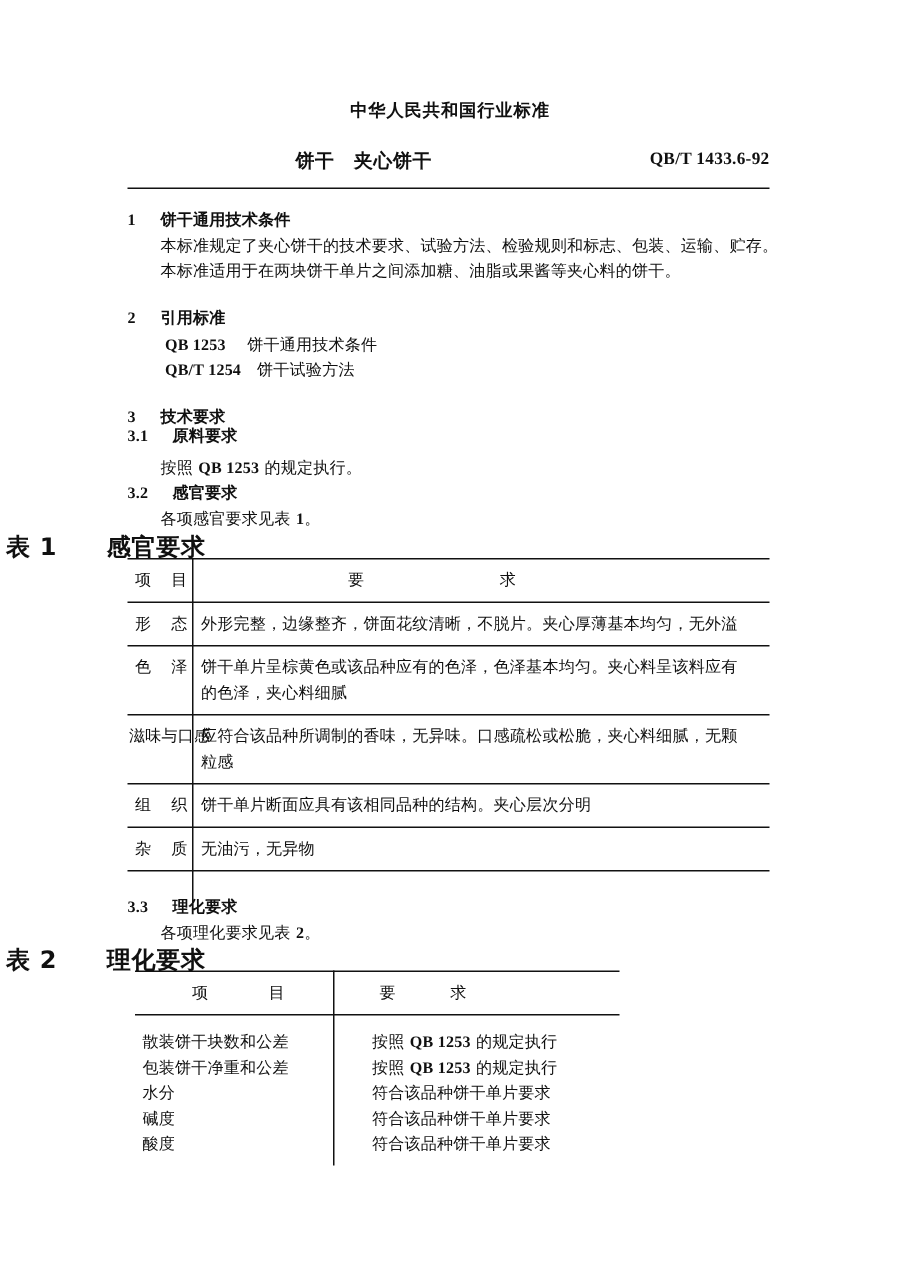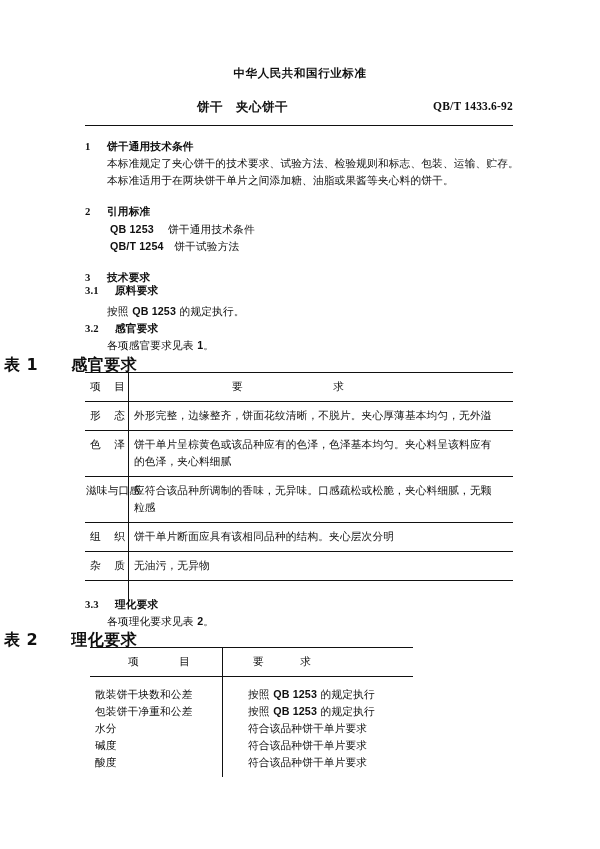--- a/index.html
+++ b/index.html
@@ -89,21 +89,21 @@
   .num-1 { width: 22px; }
   .num-2 { width: 22px; }
 
   .para {
     position: absolute;
     font-size: 10.7px;
     line-height: 17px;
     white-space: nowrap;
     letter-spacing: 0.15px;
   }
-  .b { font-weight: 700; font-family: Liberation Sans, sans-serif; }
+  .b { font-weight: 700; font-family: Liberation Serif, serif; }
 
   
   .tbl-caption {
     position: absolute;
     width: 600px;
     left: 4px;
     text-align: left;
     font-size: 16px;
     font-weight: 700;
     letter-spacing: 0.5px;

